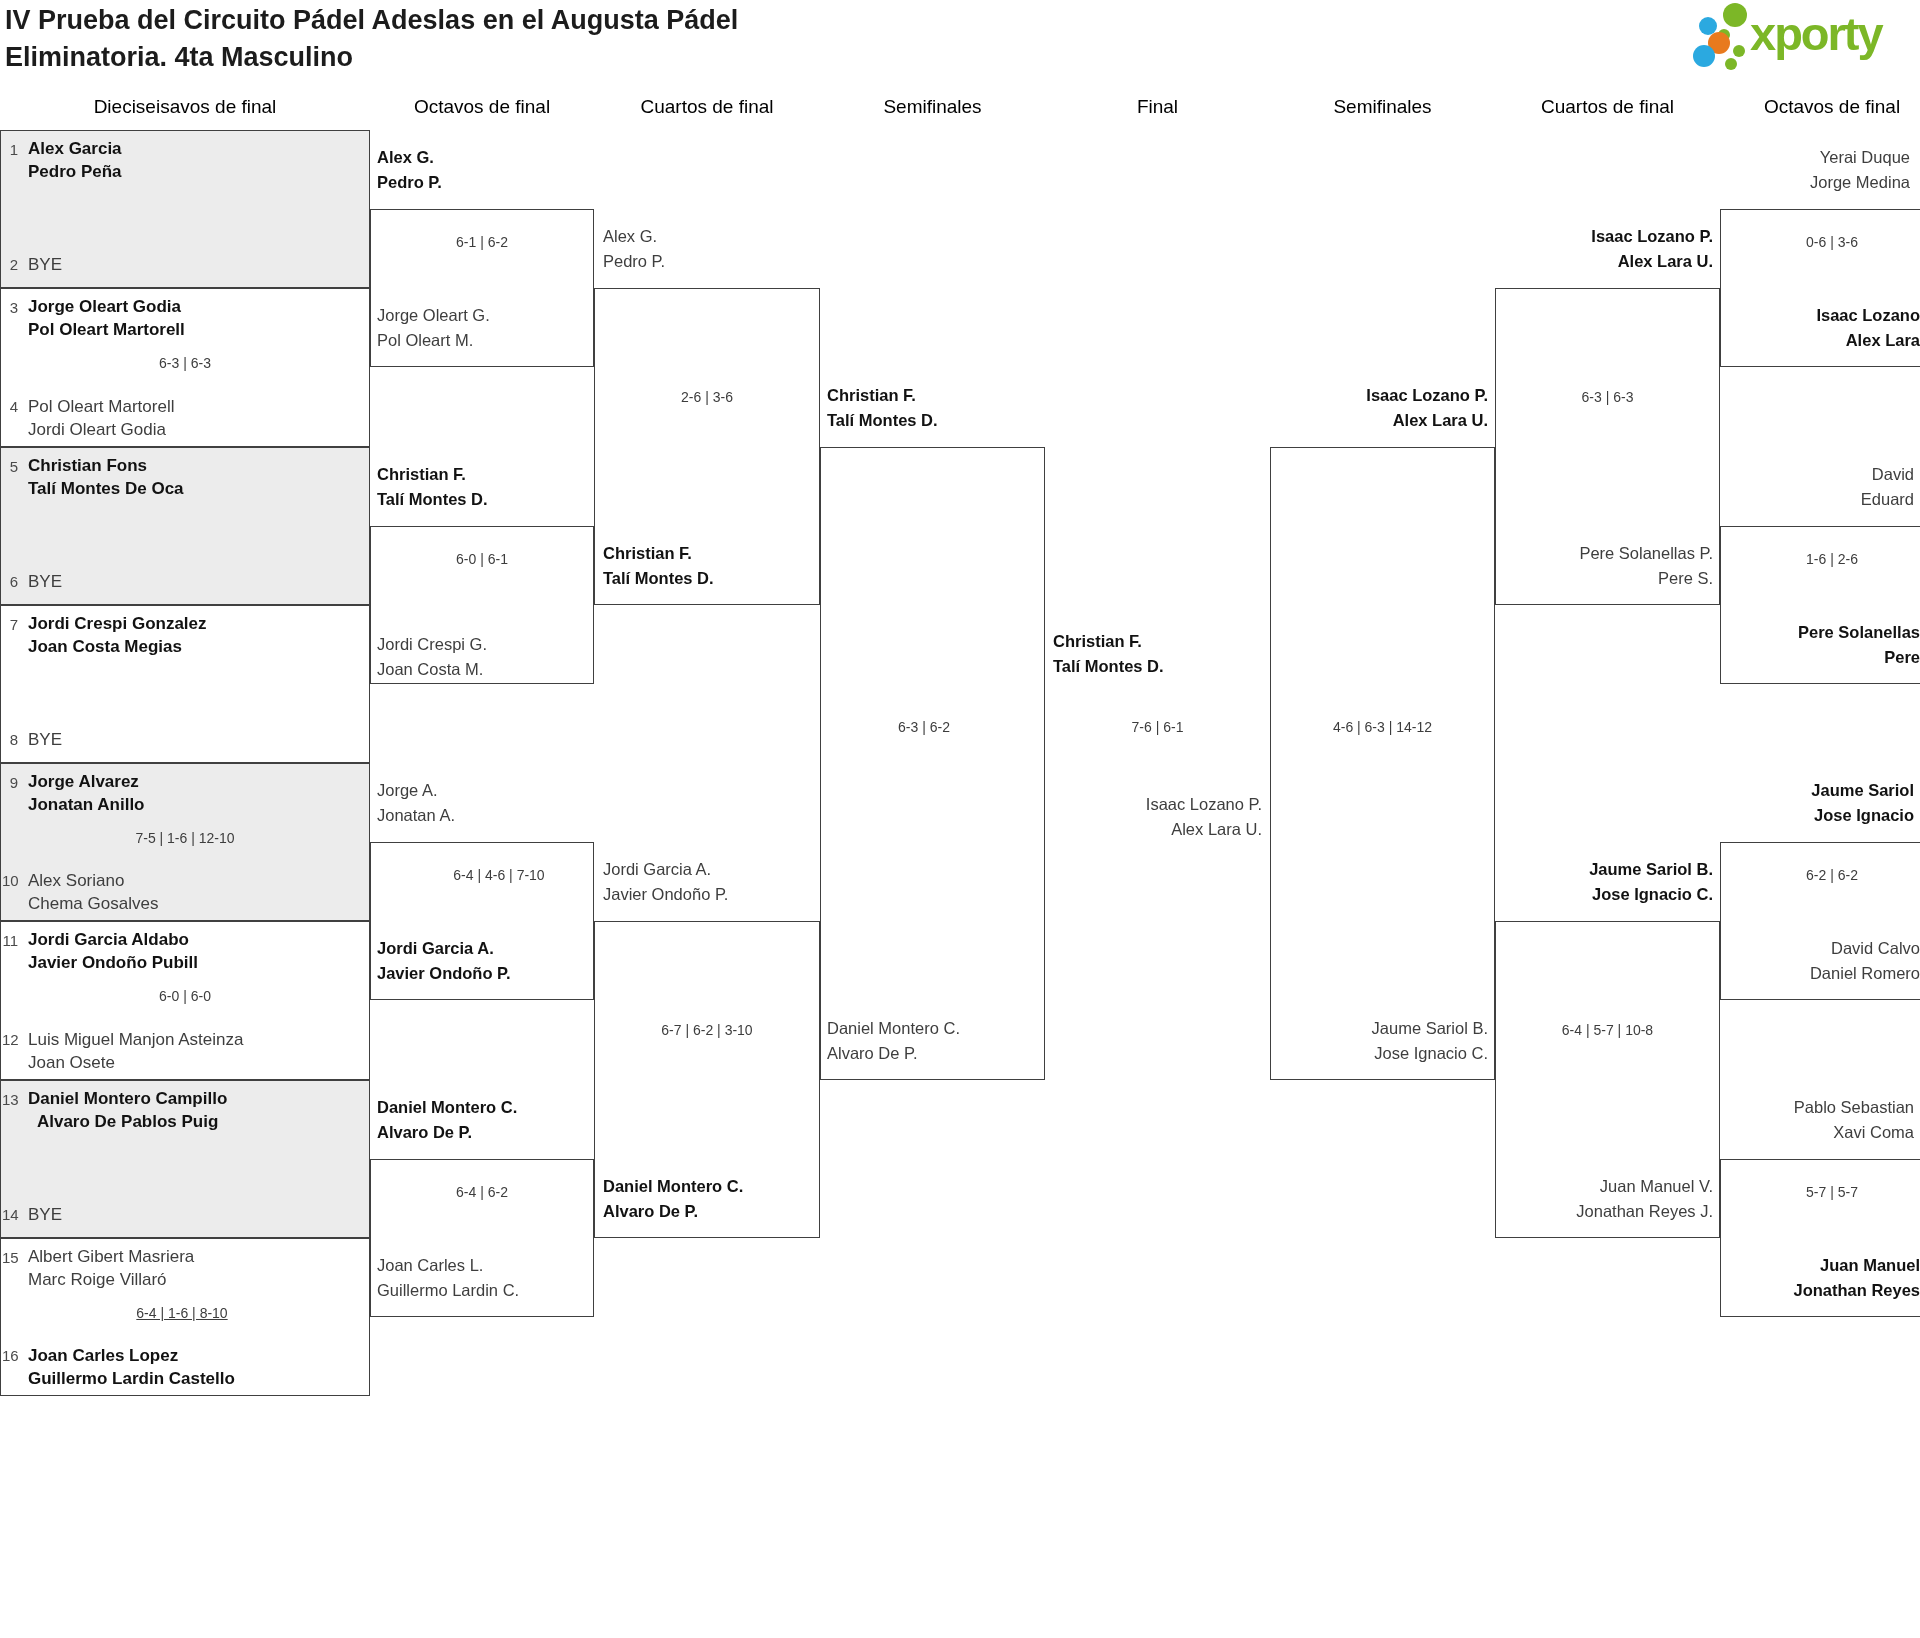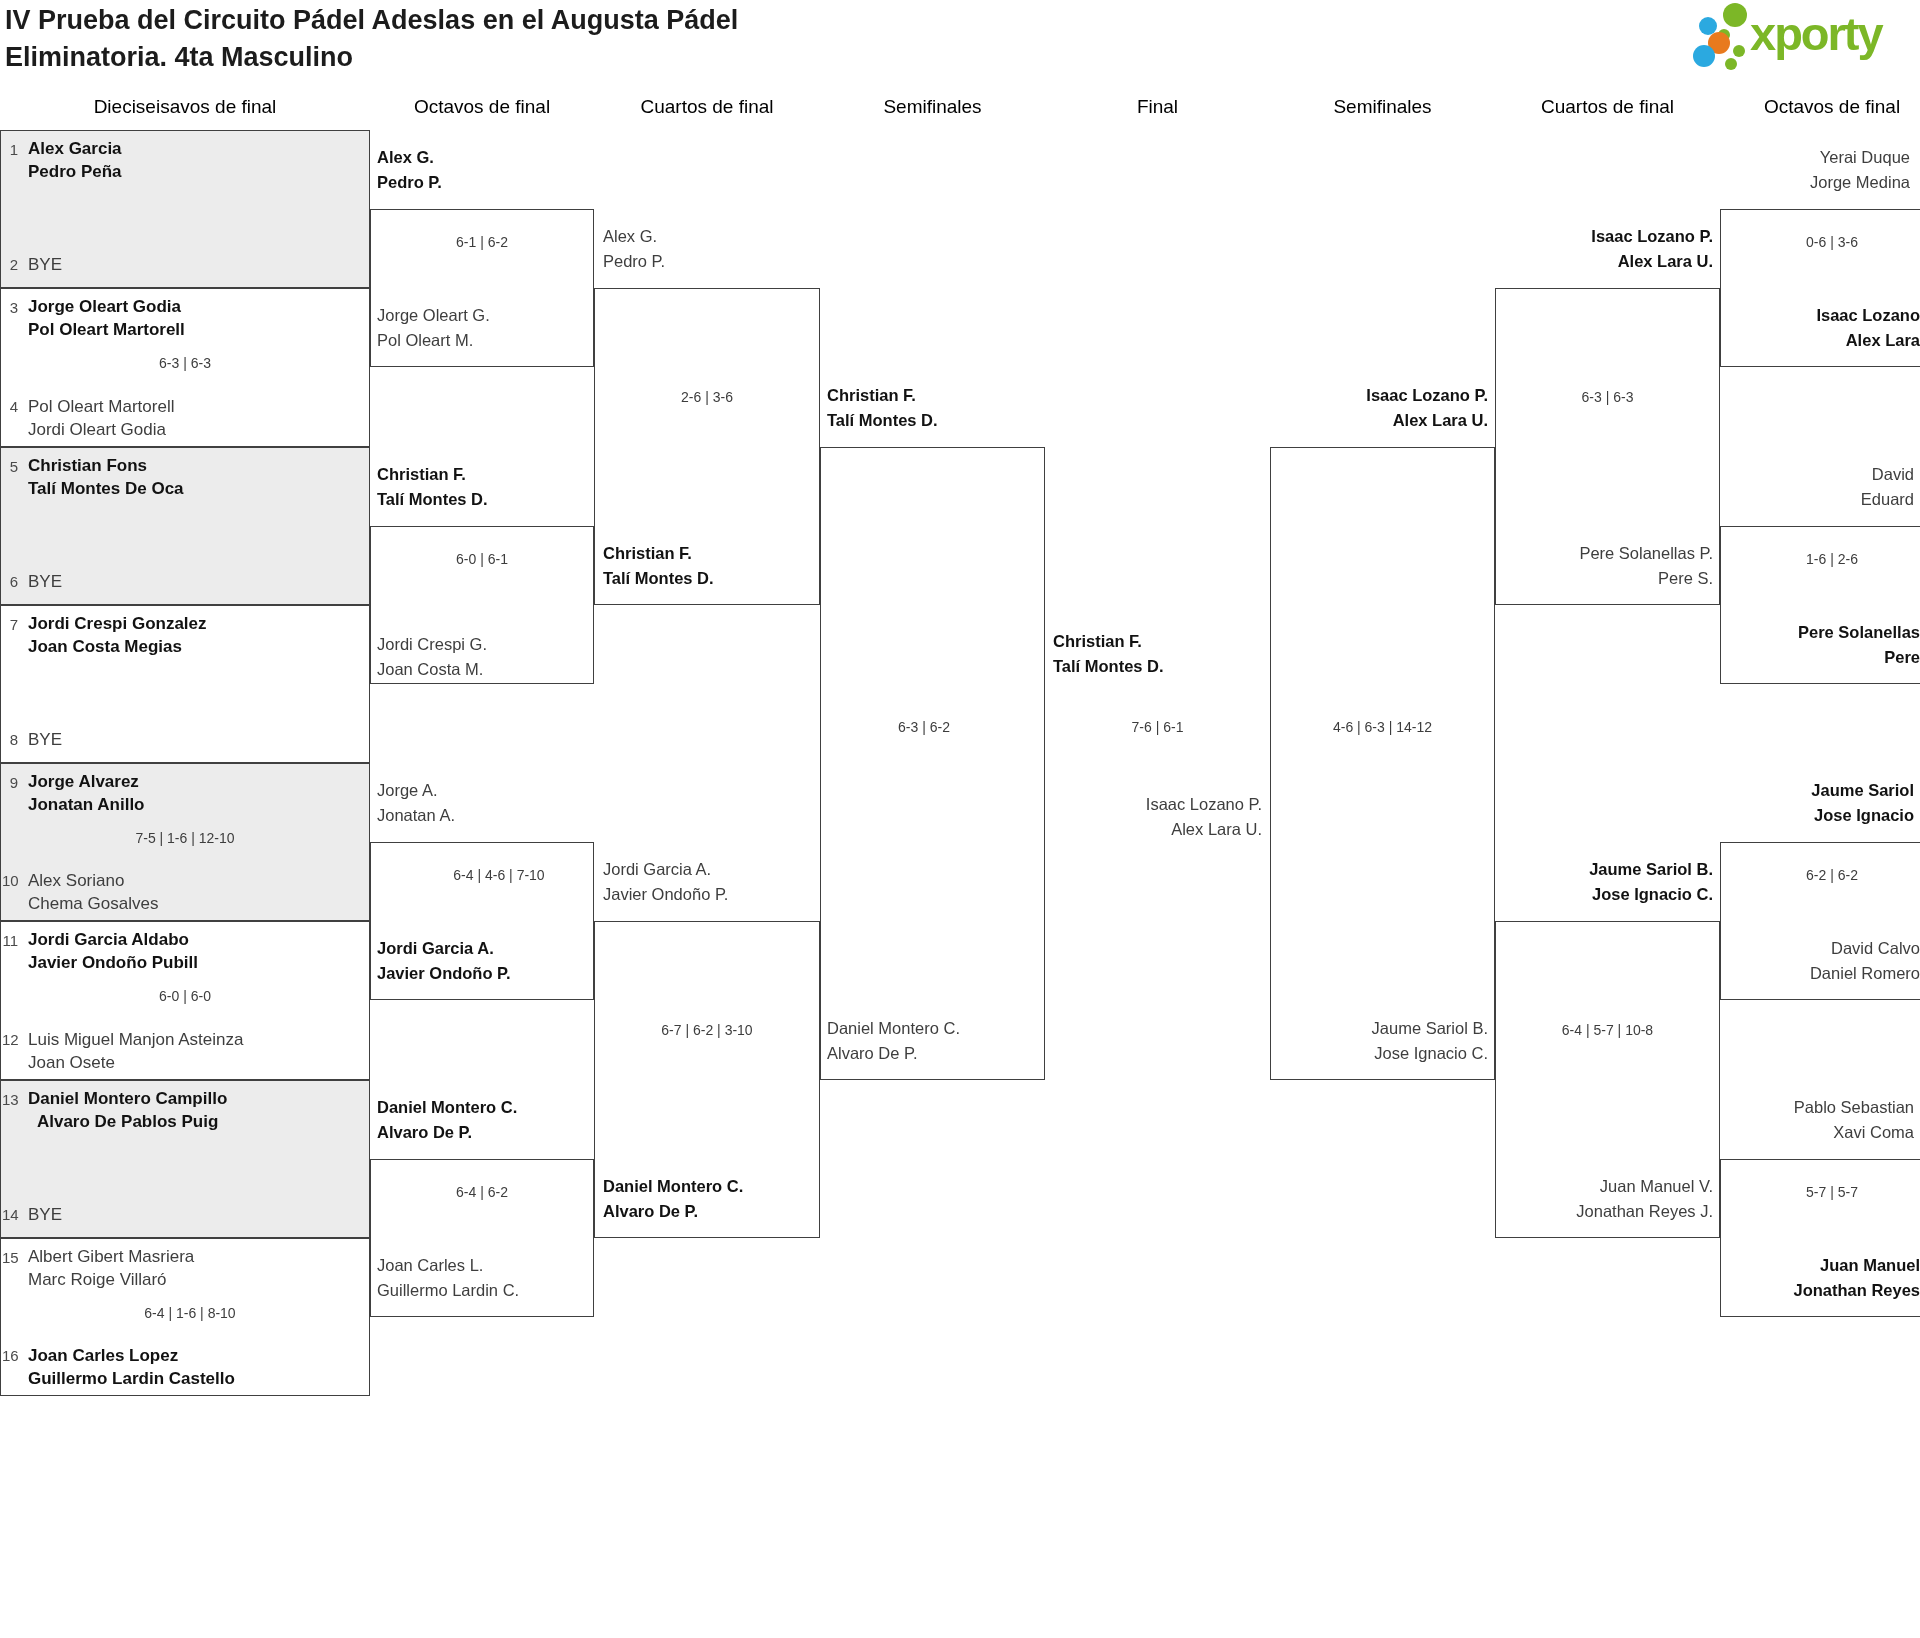--- a/index.html
+++ b/index.html
@@ -127,21 +127,21 @@
     <div class="tlabel d16" style="top: 1244.75px; left: 28px;">
       <div>Albert Gibert Masriera</div>
       <div>Marc Roige Villaró</div>
     </div>
     <div class="seed" style="left: 2px; top: 1247.75px;">15</div>
     <div class="tlabel bold d16" style="top: 1344px; left: 28px;">
       <div>Joan Carles Lopez</div>
       <div>Guillermo Lardin Castello</div>
     </div>
     <div class="seed" style="left: 2px; top: 1346px;">16</div>
-    <div class="score" style="left: 8px; width: 364px; top: 1304.88px;">6-4 | 1-6 | 8-10</div>
+    <div class="score" style="left: 0px; width: 364px; top: 1304.88px; text-decoration: underline;">6-4 | 1-6 | 8-10</div>
     <div class="bbox" style="left: 370px; top: 209.125px; width: 224px; height: 158.25px;"></div>
     <div class="tlabel bold" style="top: 145.125px; left: 377px;">
       <div>Alex G.</div>
       <div>Pedro P.</div>
     </div>
     <div class="tlabel" style="top: 303.375px; left: 377px;">
       <div>Jorge Oleart G.</div>
       <div>Pol Oleart M.</div>
     </div>
     <div class="score" style="left: 370px; width: 224px; top: 234.125px;">6-1 | 6-2</div>

